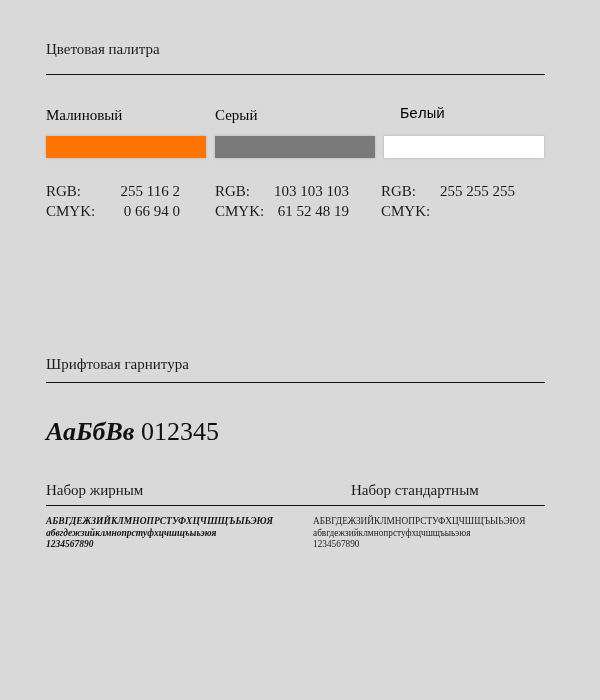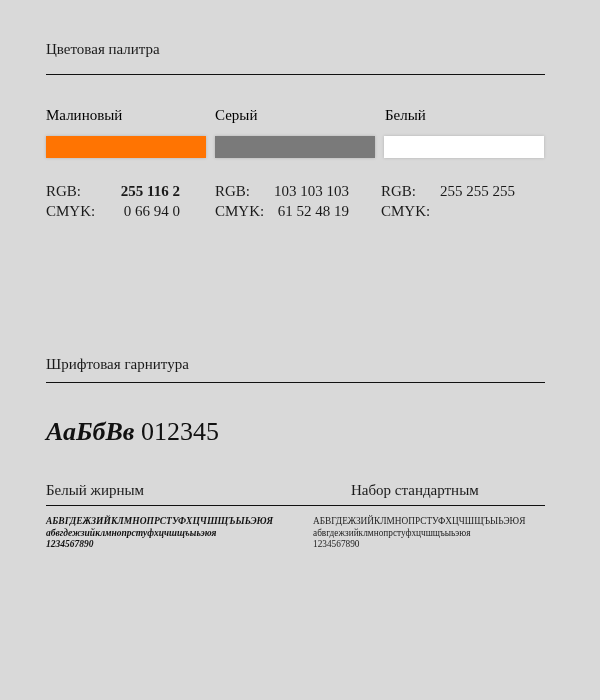--- a/index.html
+++ b/index.html
@@ -76,30 +76,30 @@
     .alpha.regular { left: 313px; font-size: 9.3px; color: #222; }
   </style>
 </head>
 <body>
 
 <div class="abs section-title" style="top:40px;">Цветовая палитра</div>
 <div class="rule" style="top:74px;"></div>
 
 <div class="abs swatch-label" style="left:46px;">Малиновый</div>
 <div class="abs swatch-label" style="left:215px;">Серый</div>
-<div class="abs swatch-label" style="left:385px;">Белый</div>
+<div class="abs swatch-label" style="left:400px;font-family:Liberation Mono, monospace;">Белый</div>
 
 <div class="abs swatch" style="left: 46px; background: rgb(255, 116, 2);"></div>
 <div class="abs swatch" style="left: 215px; background: rgb(122, 122, 122);"></div>
 <div class="abs swatch" style="left: 384px; background: rgb(255, 255, 255);"></div>
 
 <div class="abs values" style="left:46px;">
   <div class="row">
     <span class="key" style="width:62px;">RGB:</span>
-    <span class="val" style="width:72px;font-weight:bold;">255 116 2</span>
+    <span class="val" style="width:72px;">255 116 2</span>
   </div>
   <div class="row">
     <span class="key" style="width:62px;">CMYK:</span>
     <span class="val" style="width:72px;">0 66 94 0</span>
   </div>
 </div>
 
 <div class="abs values" style="left:215px;">
   <div class="row">
     <span class="key" style="width:48px;">RGB:</span>
@@ -122,21 +122,21 @@
 </div>
 
 <div class="abs section-title" style="top:355px;">Шрифтовая гарнитура</div>
 <div class="rule" style="top:382px;"></div>
 
 <div class="abs specimen">
   <span class="bi">АаБбВв</span>
   <span>012345</span>
 </div>
 
-<div class="abs sub-title" style="left:46px;">Белый жирным</div>
+<div class="abs sub-title" style="left:46px;">Набор жирным</div>
 <div class="abs sub-title" style="left:311px;margin-left:40px;">Набор стандартным</div>
 <div class="rule" style="top:505px;"></div>
 
 <div class="abs alpha bold">
   <div>АБВГДЕЖЗИЙКЛМНОПРСТУФХЦЧШЩЪЫЬЭЮЯ</div>
   <div>абвгдежзийклмнопрстуфхцчшщъыьэюя</div>
   <div>1234567890</div>
 </div>
 
 <div class="abs alpha regular">

